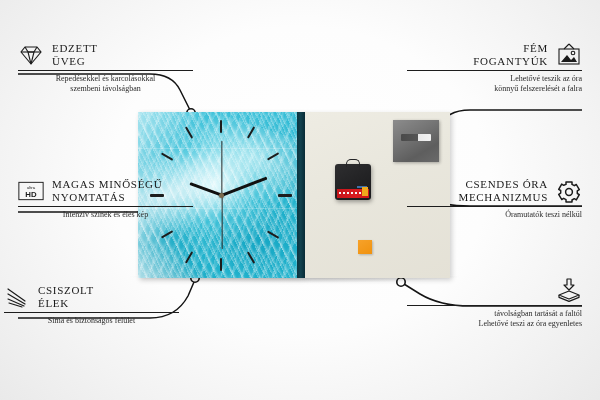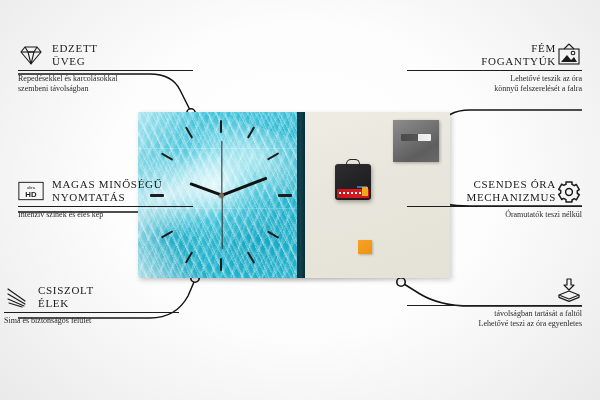--- a/index.html
+++ b/index.html
@@ -93,22 +93,22 @@
   
   .callout { position:absolute; }
   .cal-title { font-size:11px; letter-spacing:.7px; color:#1a1a1a; line-height:12.5px;
     font-family:"Liberation Serif", serif; white-space:nowrap; }
   .cal-sub { font-size:8px; color:#2b2b2b; line-height:10px; white-space:nowrap;
     font-family:"Liberation Serif", serif; }
   .rule { height:1px; background:#1d1d1d; }
 
   .left .head { display:flex; align-items:center; gap:8px; justify-content:flex-start; }
   .left .cal-title { text-align:left; }
-  .left .cal-sub { text-align:left; }
-  .right .head { display:flex; align-items:center; justify-content:flex-end; }
+  .left .cal-sub { text-align:center; }
+  .right .head { display:flex; align-items:center; gap:8px; justify-content:flex-end; }
   .right .cal-title { text-align:right; }
   .right .cal-sub { text-align:right; }
 
   .ico { width:26px; height:24px; flex:0 0 auto; display:block; }
 
   svg.lines { position:absolute; inset:0; width:600px; height:400px; pointer-events:none; }
 </style>
 </head>
 <body>
 

